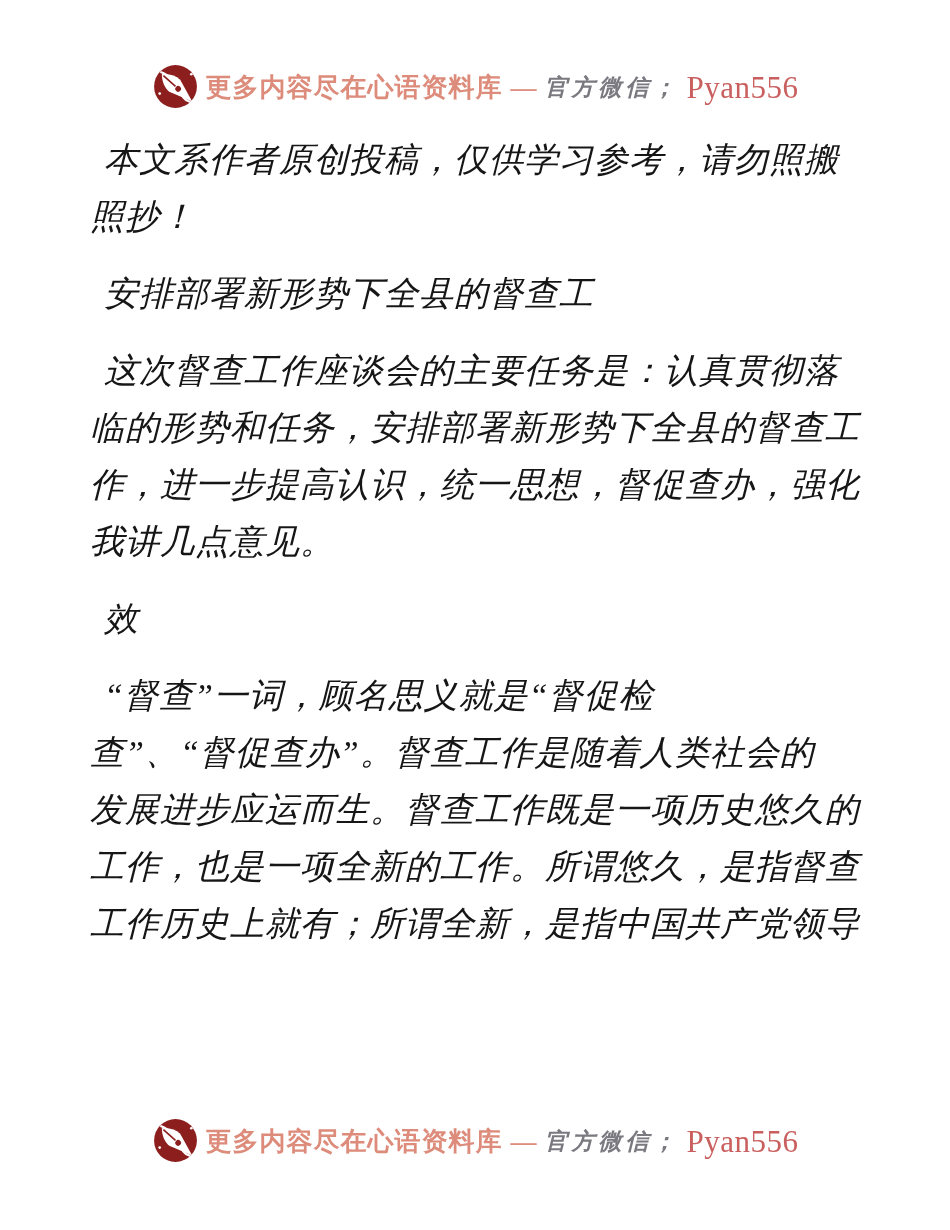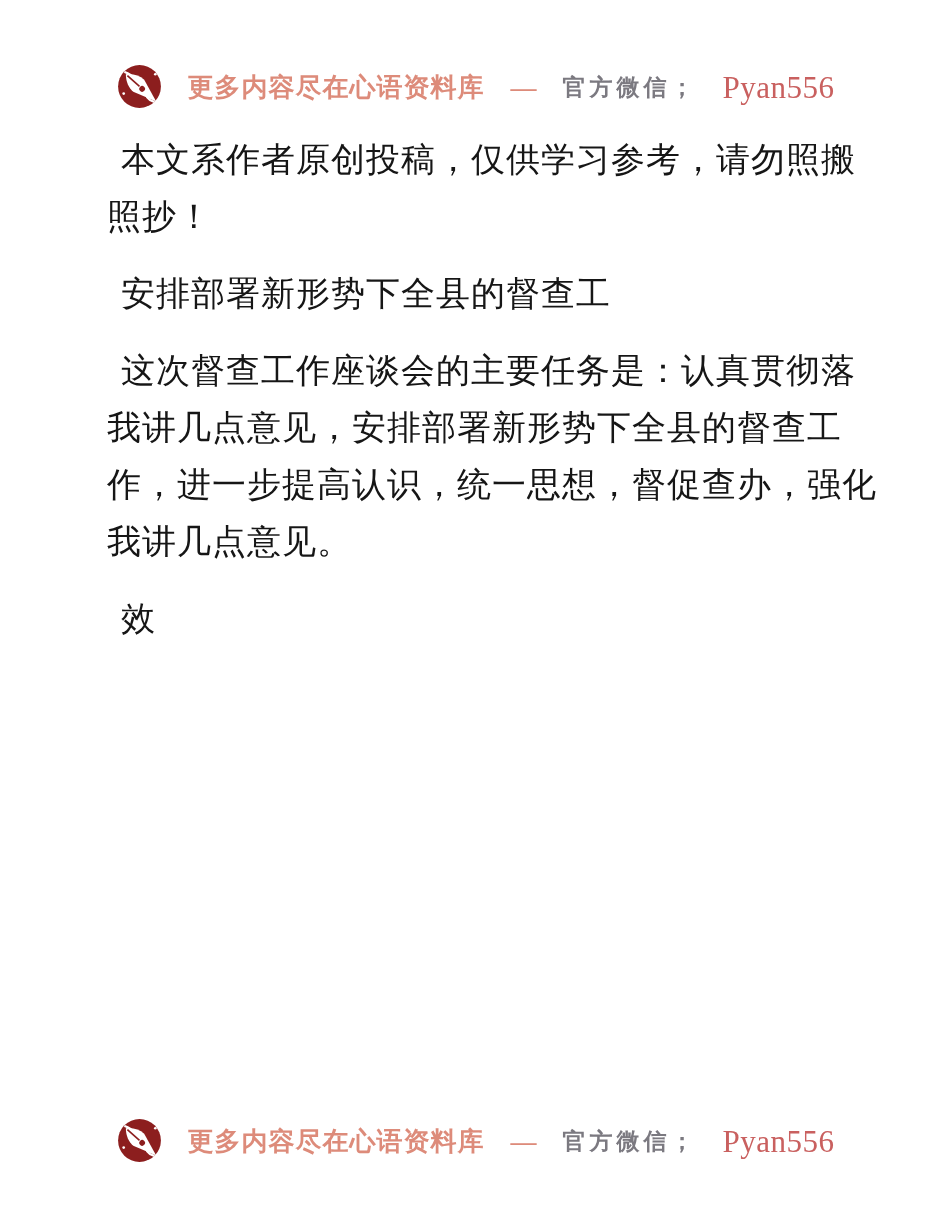--- a/index.html
+++ b/index.html
@@ -11,42 +11,43 @@
     --bg:#ffffff;
   }
   html,body{margin:0;padding:0;}
   body{
     width:950px;height:1230px;position:relative;
     background:var(--bg);overflow:hidden;
     font-family:"Liberation Serif", serif;
   }
   .banner{
     position:absolute;left:0;width:100%;
-    display:flex;justify-content:center;align-items:center;gap:25px;
+    display:flex;justify-content:center;align-items:center;gap:7px;
   }
   .banner.top{top:62px;}
   .banner.bottom{top:1116px;}
   .logo{display:inline-flex;width:47px;height:51px;}
   .logo svg{width:47px;height:51px;color:var(--logo);}
   .brand{
     color:var(--brand);font-size:26px;font-weight:bold;
     font-family:"Liberation Serif", serif;letter-spacing:1px;
   }
   .sep{color:var(--brand);font-size:26px;font-weight:bold;margin:0 1px;}
   .wlabel{
-    color:var(--label);font-size:23px;font-weight:bold;
+    color:var(--label);font-size:23px;font-weight:bold;font-style:italic;
     font-family:"Liberation Serif", serif;letter-spacing:4px;
   }
   .wid{
     color:var(--wid);font-size:31px;
     font-family:Liberation Serif, serif;letter-spacing:0.5px;
   }
   .content{
-    position:absolute;left:107px;top:131px;width:800px;
+    position:absolute;left:90px;top:131px;width:800px;
     color:var(--text);
+    font-style:italic;
   }
   .para{margin:0 0 20px 0;padding:0;}
   .line{
     font-size:34px;line-height:57px;height:57px;
     white-space:nowrap;letter-spacing:1px;
     font-family:"Liberation Serif", serif;
   }
   .para .line:first-child{text-indent:14px;}
 </style>
 </head>
@@ -77,26 +78,33 @@
 <div class="content">
     <div class="para">
       <div class="line">本文系作者原创投稿，仅供学习参考，请勿照搬</div>
       <div class="line">照抄！</div>
     </div>
     <div class="para">
       <div class="line">安排部署新形势下全县的督查工</div>
     </div>
     <div class="para">
       <div class="line">这次督查工作座谈会的主要任务是：认真贯彻落</div>
-      <div class="line">我讲几点意见，安排部署新形势下全县的督查工</div>
+      <div class="line">临的形势和任务，安排部署新形势下全县的督查工</div>
       <div class="line">作，进一步提高认识，统一思想，督促查办，强化</div>
       <div class="line">我讲几点意见。</div>
     </div>
     <div class="para">
       <div class="line">效</div>
+    </div>
+    <div class="para">
+      <div class="line">“督查”一词，顾名思义就是“督促检</div>
+      <div class="line">查”、“督促查办”。督查工作是随着人类社会的</div>
+      <div class="line">发展进步应运而生。督查工作既是一项历史悠久的</div>
+      <div class="line">工作，也是一项全新的工作。所谓悠久，是指督查</div>
+      <div class="line">工作历史上就有；所谓全新，是指中国共产党领导</div>
     </div>
   </div>
 
 <div class="banner bottom">
   <span class="logo">
     <svg viewBox="0 0 46 50" xmlns="http://www.w3.org/2000/svg">
       <circle cx="23" cy="24" r="21" fill="currentColor"></circle>
       <path d="M9 10 Q 19 13 17.5 23" stroke="#ffffff" stroke-width="2.2" fill="none" stroke-linecap="round"></path>
       <path d="M37 39 Q 28 36 29 27" stroke="#ffffff" stroke-width="2" fill="none" stroke-linecap="round"></path>
       <g transform="rotate(-48 23 24)">

